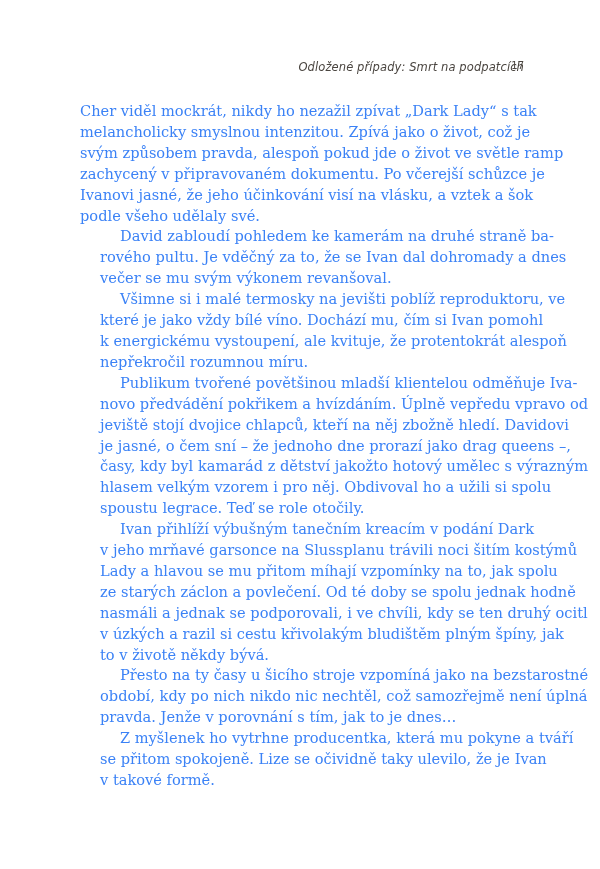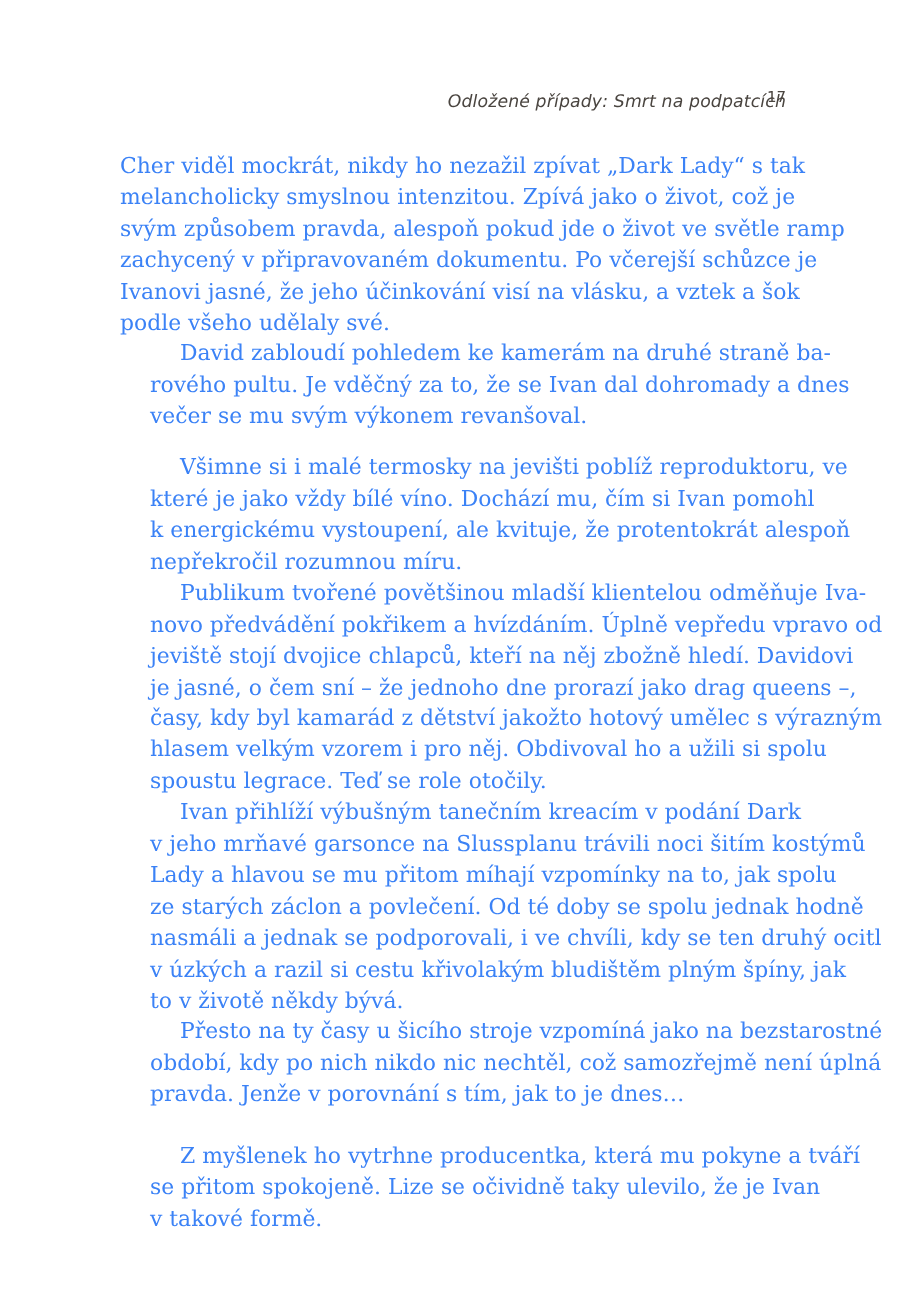--- a/index.html
+++ b/index.html
@@ -41,21 +41,21 @@
       <span class="line">zachycený v připravovaném dokumentu. Po včerejší schůzce je</span>
       <span class="line">Ivanovi jasné, že jeho účinkování visí na vlásku, a vztek a šok</span>
       <span class="line last">podle všeho udělaly své.</span>
     </p>
     <p class="para indent">
       <span class="line" style="padding-left: 20px;">David zabloudí pohledem ke kamerám na druhé straně ba-</span>
       <span class="line">rového pultu. Je vděčný za to, že se Ivan dal dohromady a dnes</span>
       <span class="line last">večer se mu svým výkonem revanšoval.</span>
     </p>
     <p class="para indent">
-      <span class="line" style="padding-left: 20px; margin-top: 13px;">Všimne si i malé termosky na jevišti poblíž reproduktoru, ve</span>
+      <span class="line" style="padding-left: 20px;">Všimne si i malé termosky na jevišti poblíž reproduktoru, ve</span>
       <span class="line">které je jako vždy bílé víno. Dochází mu, čím si Ivan pomohl</span>
       <span class="line">k energickému vystoupení, ale kvituje, že protentokrát alespoň</span>
       <span class="line last">nepřekročil rozumnou míru.</span>
     </p>
     <p class="para indent">
       <span class="line" style="padding-left: 20px;">Publikum tvořené povětšinou mladší klientelou odměňuje Iva-</span>
       <span class="line">novo předvádění pokřikem a hvízdáním. Úplně vepředu vpravo od</span>
       <span class="line">jeviště stojí dvojice chlapců, kteří na něj zbožně hledí. Davidovi</span>
       <span class="line">je jasné, o čem sní – že jednoho dne prorazí jako drag queens –,</span>
       <span class="line">časy, kdy byl kamarád z dětství jakožto hotový umělec s výrazným</span>
@@ -70,17 +70,17 @@
       <span class="line">nasmáli a jednak se podporovali, i ve chvíli, kdy se ten druhý ocitl</span>
       <span class="line">v úzkých a razil si cestu křivolakým bludištěm plným špíny, jak</span>
       <span class="line last">to v životě někdy bývá.</span>
     </p>
     <p class="para indent">
       <span class="line" style="padding-left: 20px;">Přesto na ty časy u šicího stroje vzpomíná jako na bezstarostné</span>
       <span class="line">období, kdy po nich nikdo nic nechtěl, což samozřejmě není úplná</span>
       <span class="line last">pravda. Jenže v porovnání s tím, jak to je dnes…</span>
     </p>
     <p class="para indent">
-      <span class="line" style="padding-left: 20px; margin-top: 20px;">Z myšlenek ho vytrhne producentka, která mu pokyne a tváří</span>
+      <span class="line" style="padding-left: 20px;">Z myšlenek ho vytrhne producentka, která mu pokyne a tváří</span>
       <span class="line">se přitom spokojeně. Lize se očividně taky ulevilo, že je Ivan</span>
       <span class="line last">v takové formě.</span>
     </p>
   </div>
 
 </body></html>

